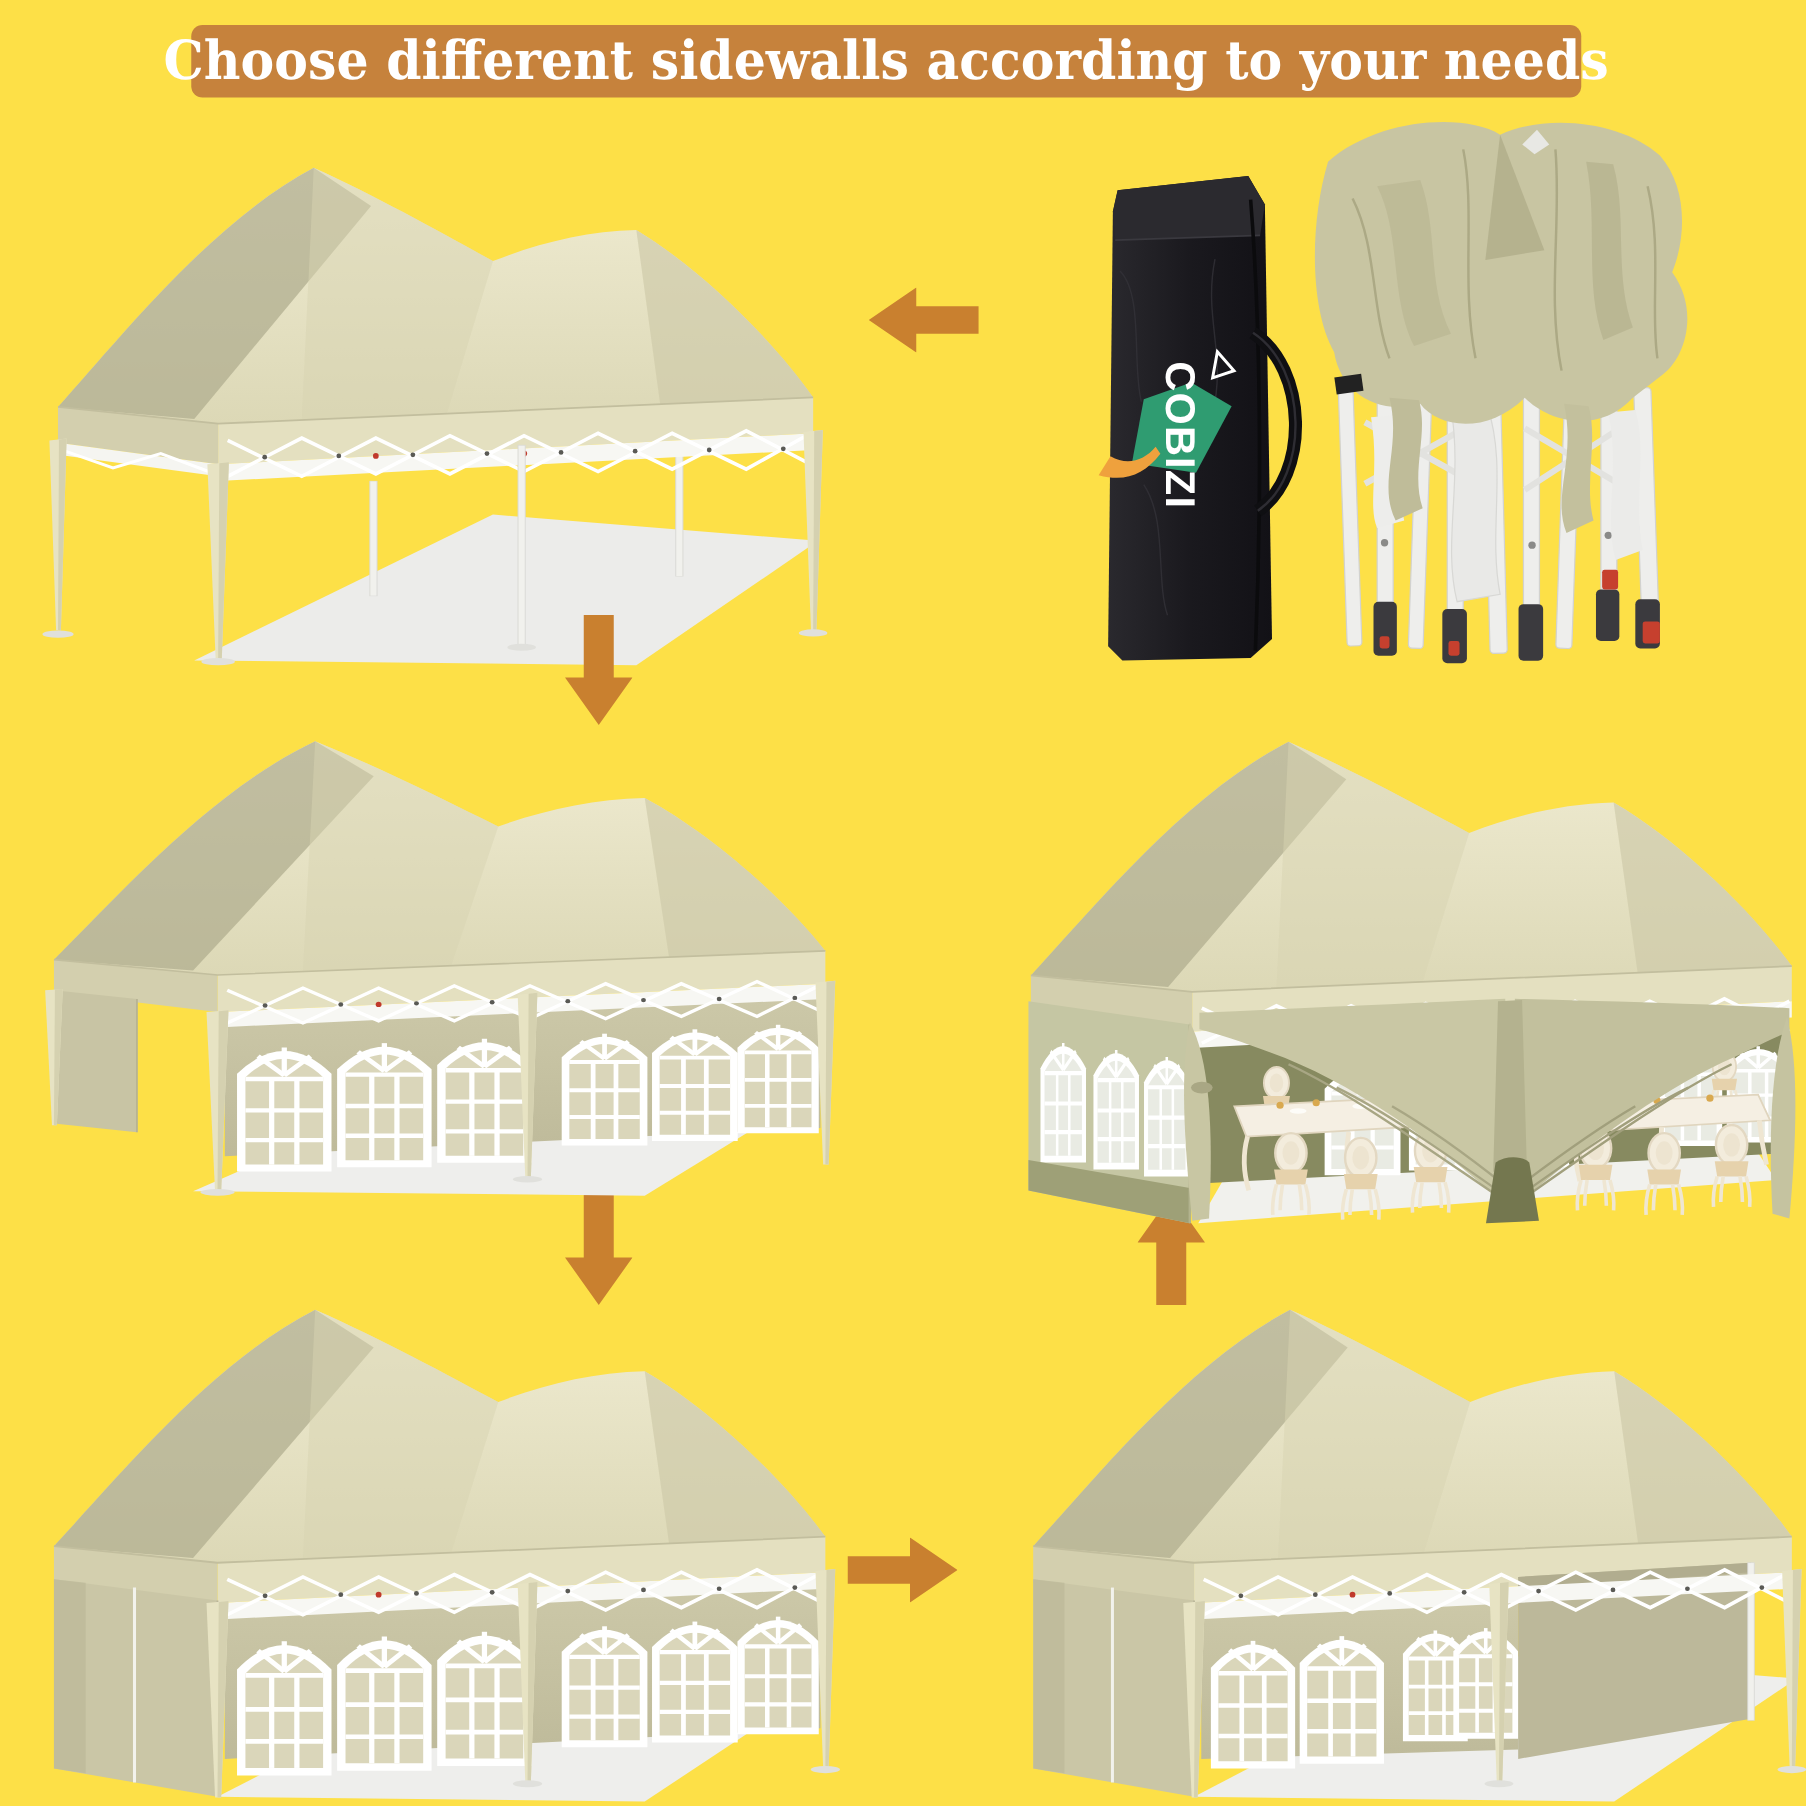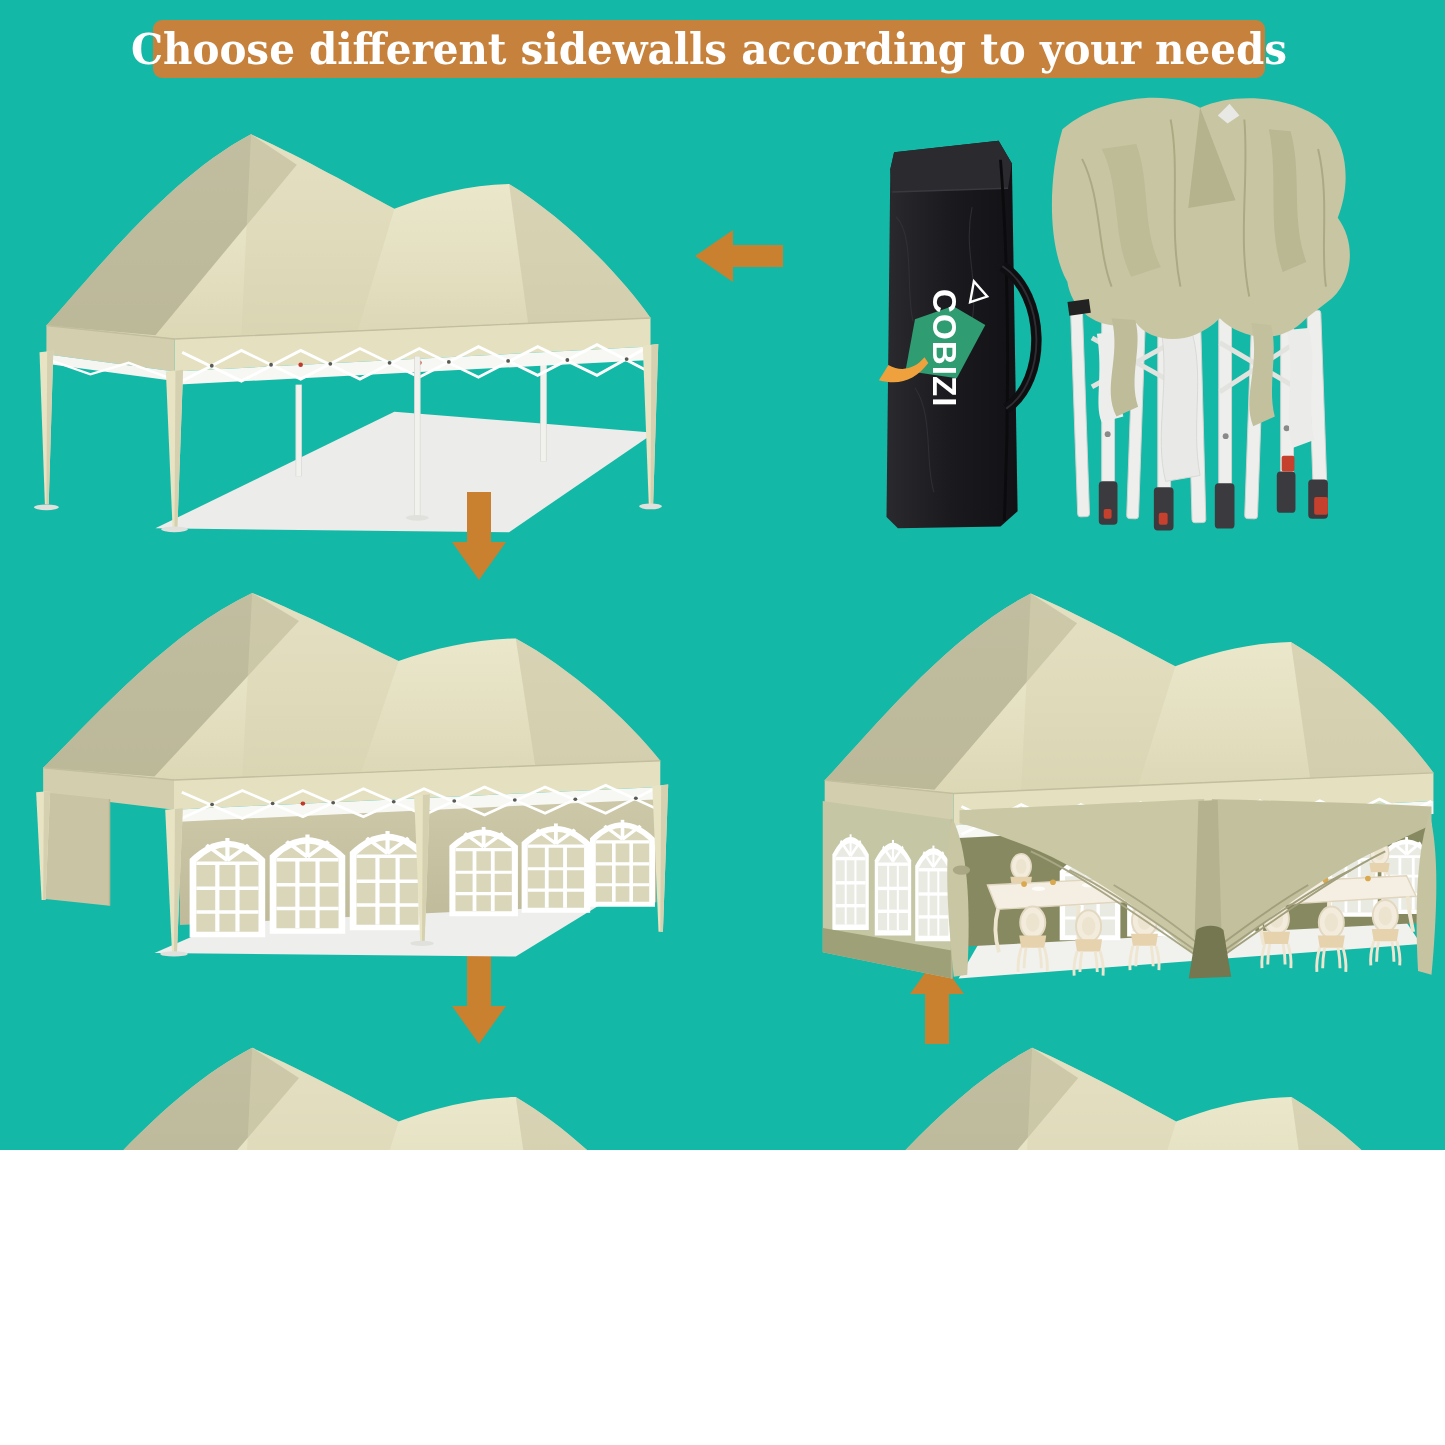--- a/index.html
+++ b/index.html
@@ -1,16 +1,16 @@
 <!DOCTYPE html>
 <html><head>
 <meta charset="utf-8">
 <style>
   html,body{margin:0;padding:0;background:#fff;}
-  .canvas{position:relative;width:1445px;height:1150px;background:#14b8a6;overflow:hidden;
+  .canvas{position:relative;width:1445px;height:1445px;background:#fde047;overflow:hidden;
           font-family:"Liberation Sans",sans-serif;}
   .banner{position:absolute;left:153px;top:20px;width:1112px;height:58px;background:#C6823C;
           border-radius:9px;display:flex;align-items:center;justify-content:center;}
   .banner span{font-family:"DejaVu Serif",serif;font-weight:bold;font-size:43px;color:#ffffff;
           white-space:nowrap;transform:scaleX(0.94);letter-spacing:0px;}
   .fig{position:absolute;}
   svg{display:block;}
 </style>
 </head>
 <body>

